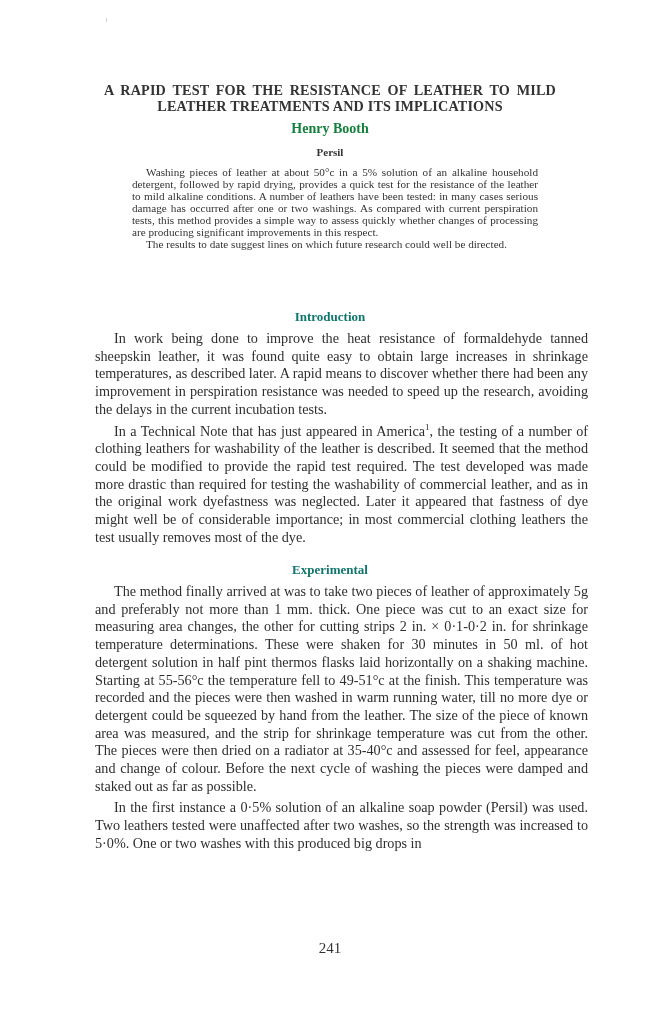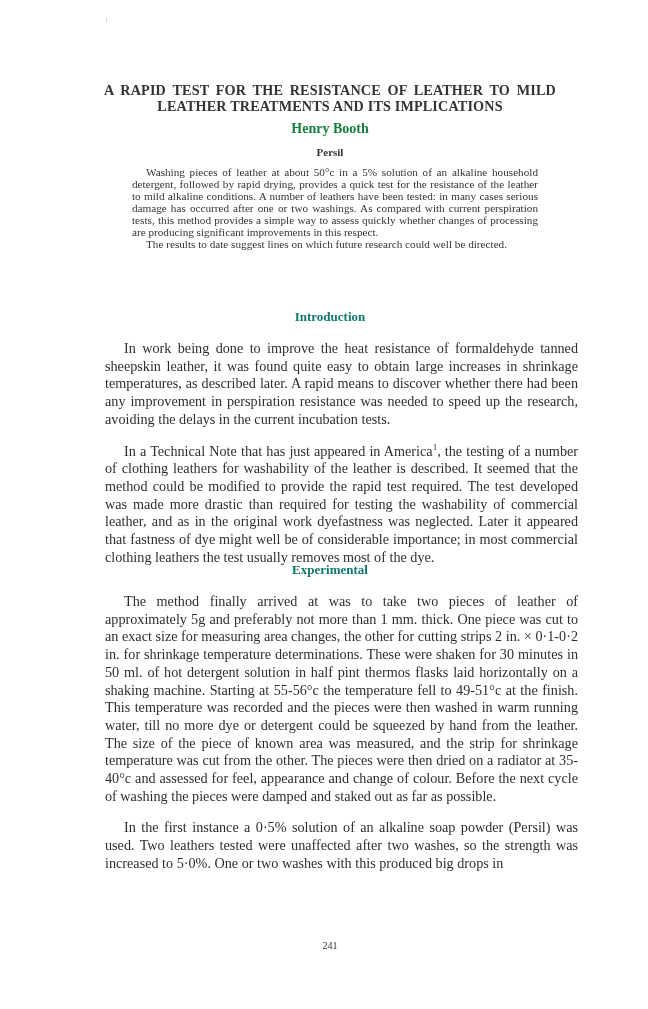--- a/index.html
+++ b/index.html
@@ -15,24 +15,24 @@
   .h-summary { position: absolute; left: 60px; top: 130px; width: 540px; text-align: center;
                font-weight: bold; font-size: 11px; color: #333; }
   .summary { position: absolute; left: 132px; top: 150px; width: 406px;
              font-size: 11.2px; line-height: 12px; text-align: justify; color: #333; }
   .summary p { margin: 0; text-indent: 14px; }
   .summary p.first { text-indent: 14px; }
   .h-section { position: absolute; left: 60px; width: 540px; text-align: center;
                font-weight: bold; font-size: 13px; color: #0f766e; }
   .body-text { position: absolute; left: 91px; width: 501px;
                font-size: 14.2px; line-height: 17.7px; text-align: justify; color: #2e2e2e; }
-  .body-text p { margin: 14px; text-indent: 19px; }
+  .body-text p { margin: 4px; text-indent: 19px; }
   sup { font-size: 9px; line-height: 0; }
   .page-num { position: absolute; left: 60px; top: 924px; width: 540px; text-align: center;
-              font-size: 10px; color: #333; }
+              font-size: 15px; color: #333; }
   .speck { position: absolute; left: 106px; top: 2px; width: 1px; height: 4px; background: #cfcfcf; }
 </style>
 </head>
 <body>
 
 <div class="page">
   <div class="speck"></div>
 
   <h1 class="title" style="margin:0;">
     <span class="l1">A RAPID TEST FOR THE RESISTANCE OF LEATHER TO MILD</span>

